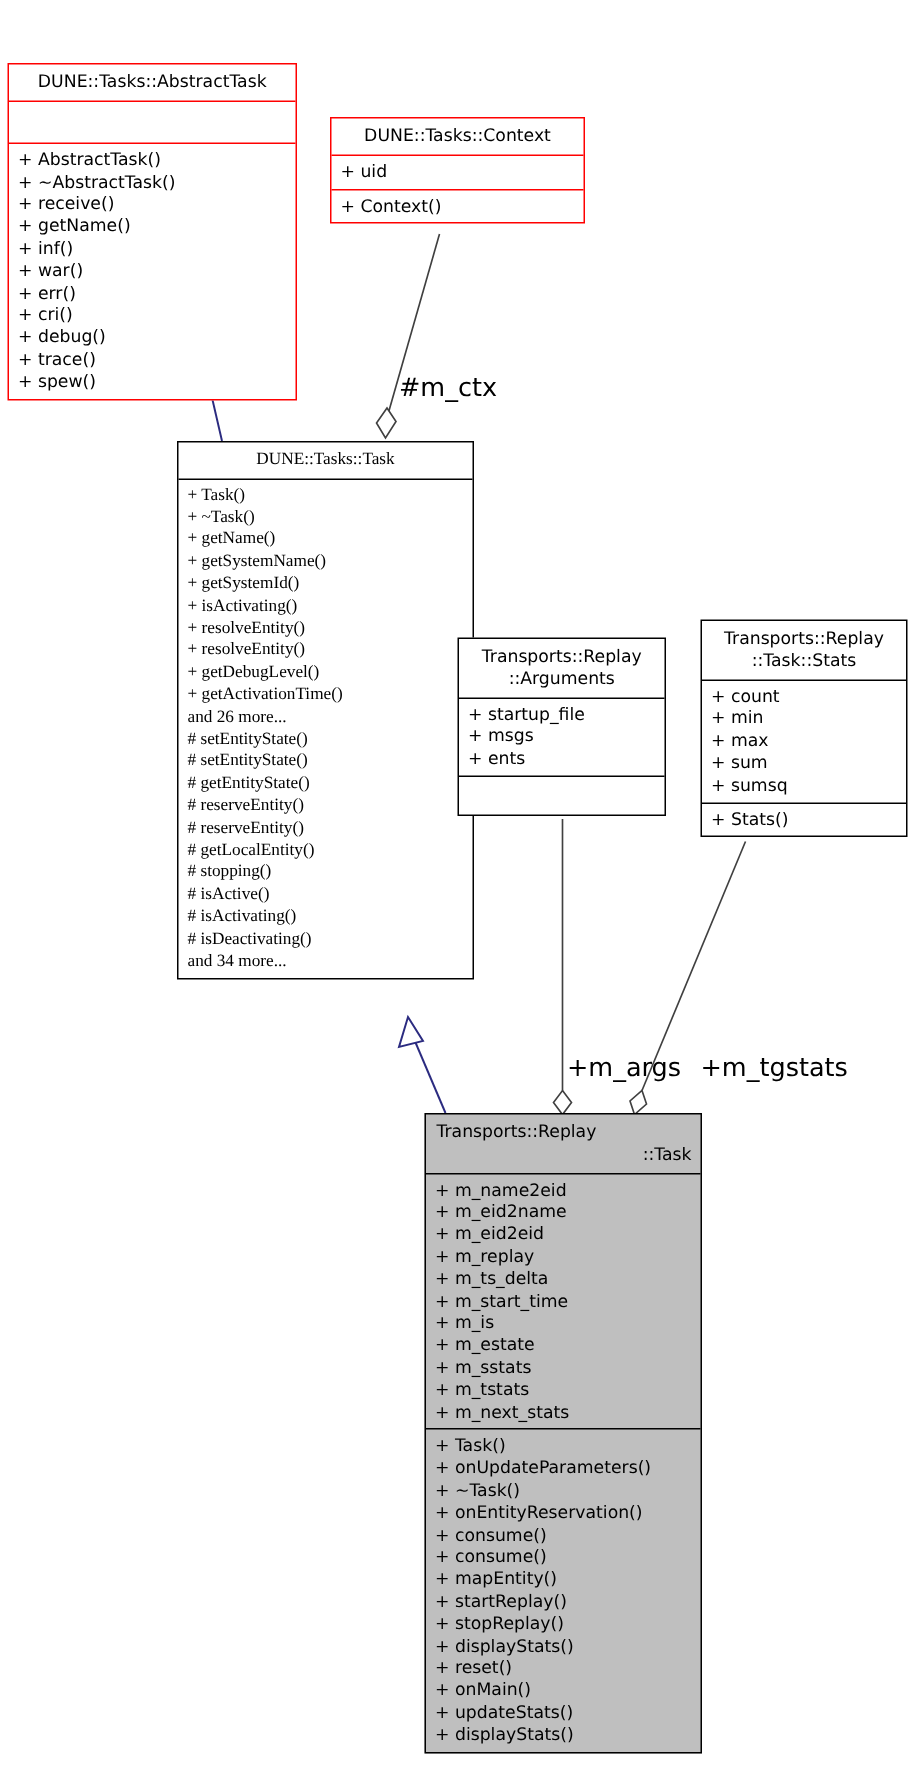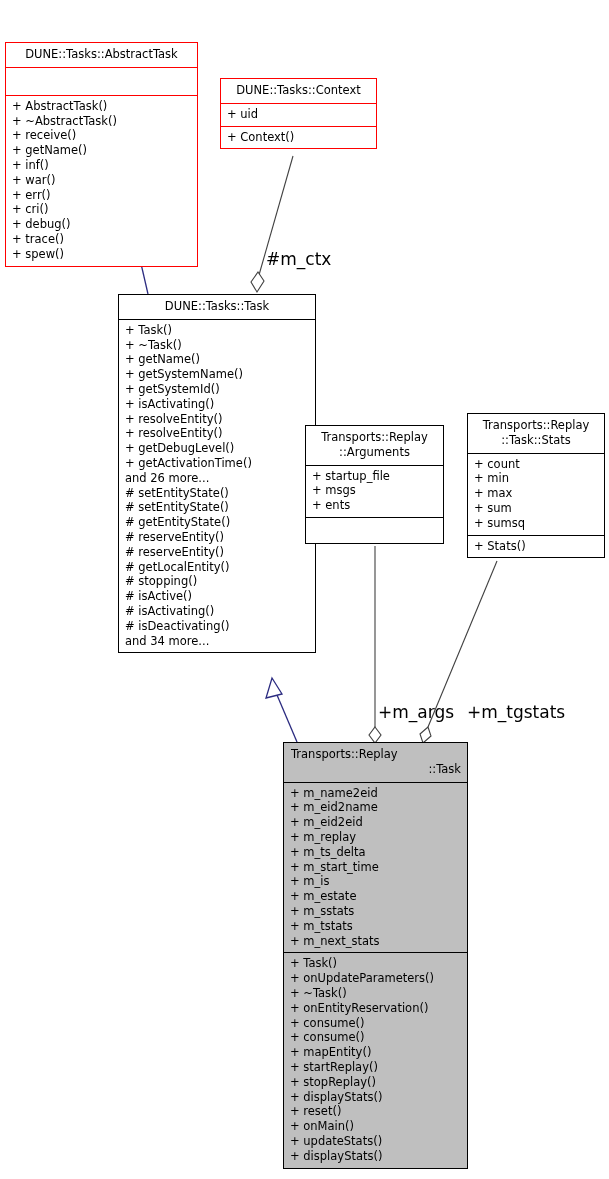--- a/index.html
+++ b/index.html
@@ -72,22 +72,22 @@
   }
   .edge-label {
     position: absolute;
     font-size: 17px;
     color: #000000;
     white-space: nowrap;
   }
 
   
   #box-abstracttask { left: 5px;   top: 6px;    width: 193px; margin-top: 36px; }
-  #box-context      { left: 220px; top: 78px;   width: 157px; }
-  #box-task         { left: 118px; top: 294px;  width: 198px; }
+  #box-context      { left: 220px; top: 78px;   width: 170px; }
+  #box-task         { left: 118px; top: 294px;  width: 198px; font-family: Liberation Serif, serif; }
   #box-arguments    { left: 305px; top: 425px;  width: 139px; }
   #box-stats        { left: 467px; top: 413px;  width: 138px; }
   #box-replaytask   { left: 283px; top: 742px;  width: 185px; }
 
   #box-abstracttask .c-empty { height: 28px; }
   #box-arguments    .c-empty { height: 26px; }
 </style>
 </head>
 <body>
 

